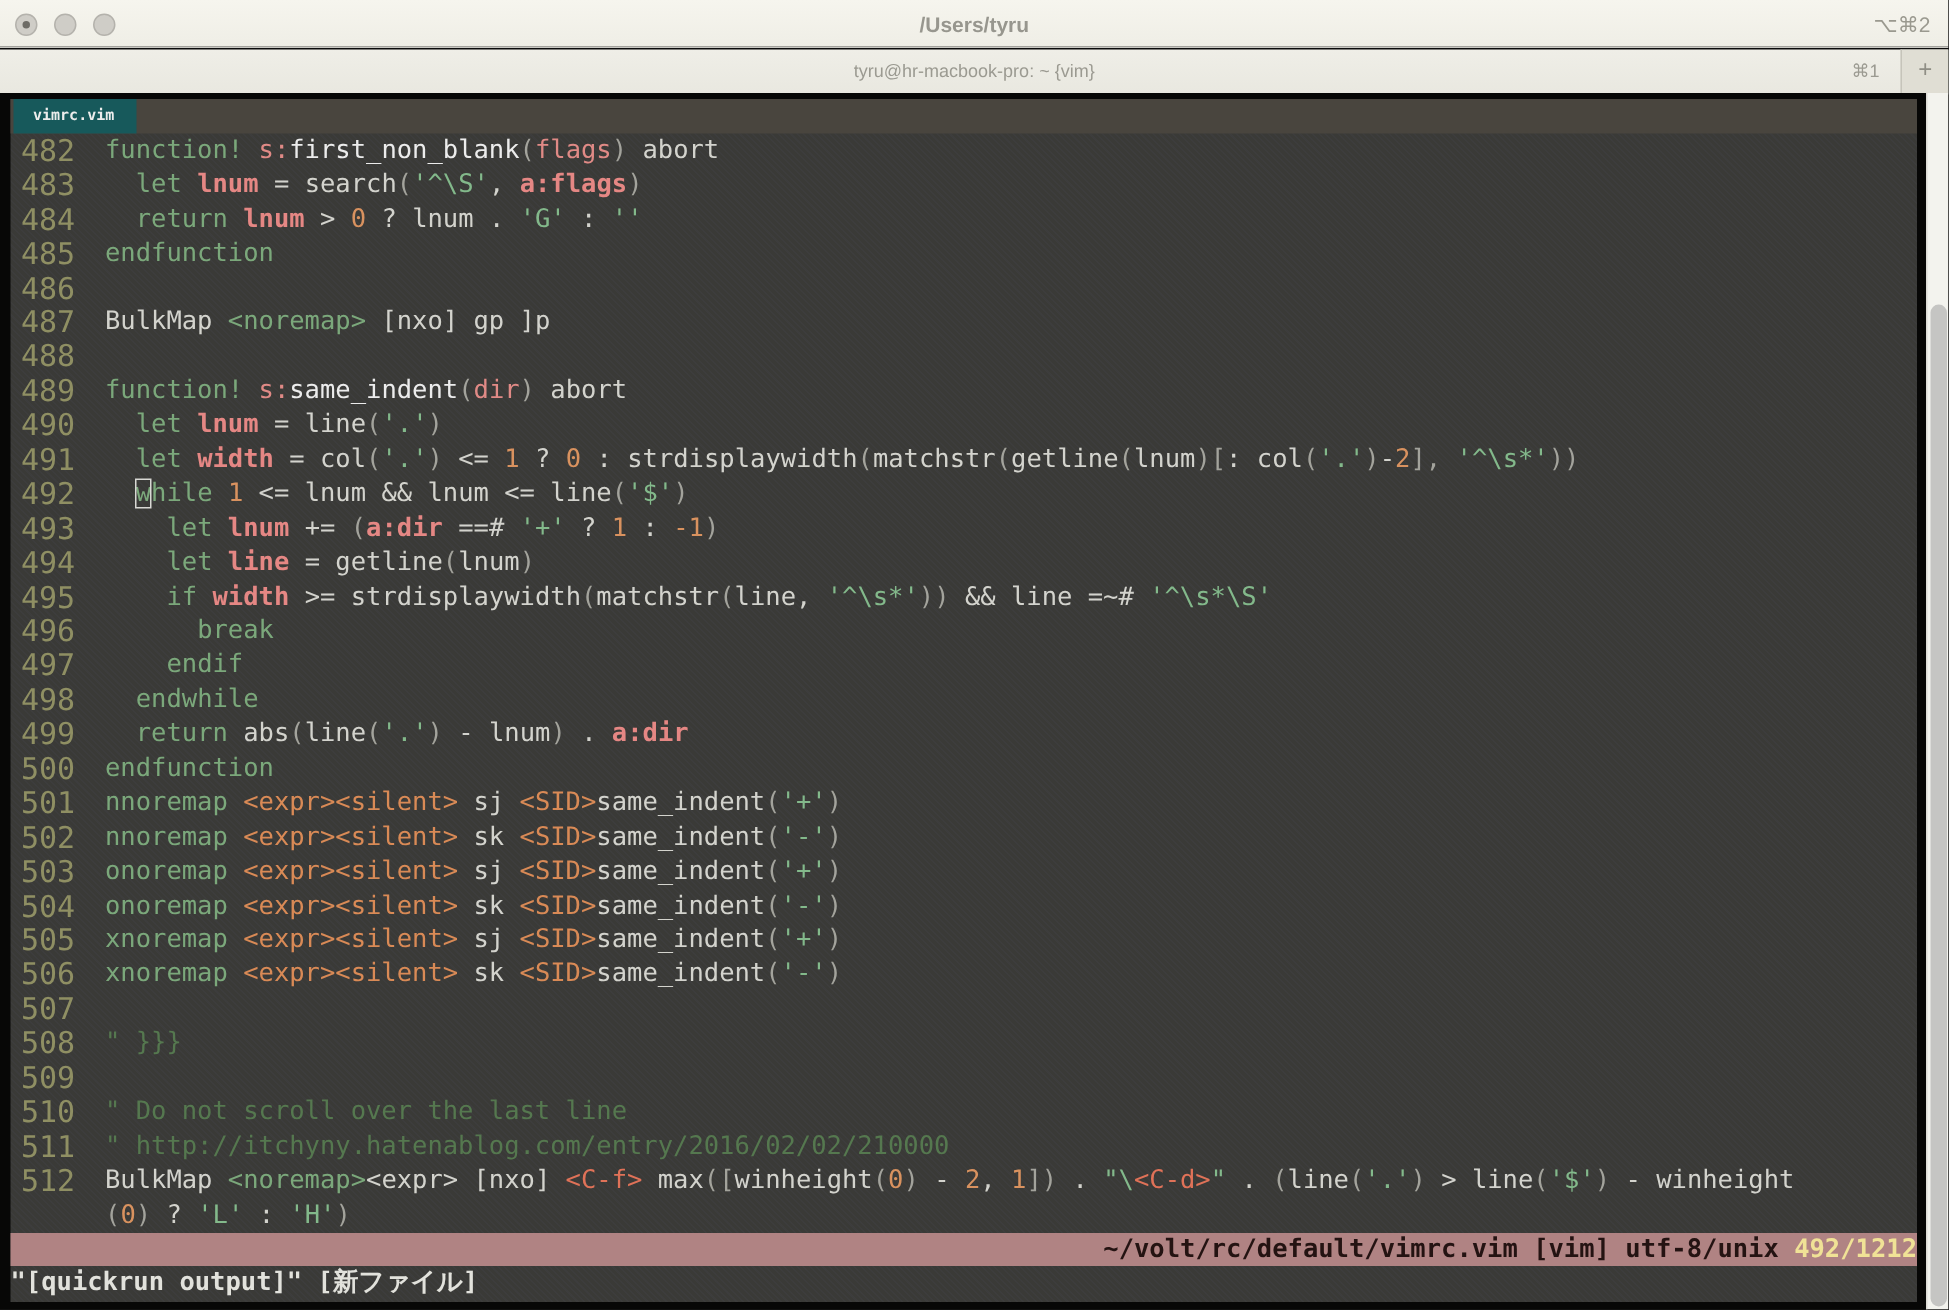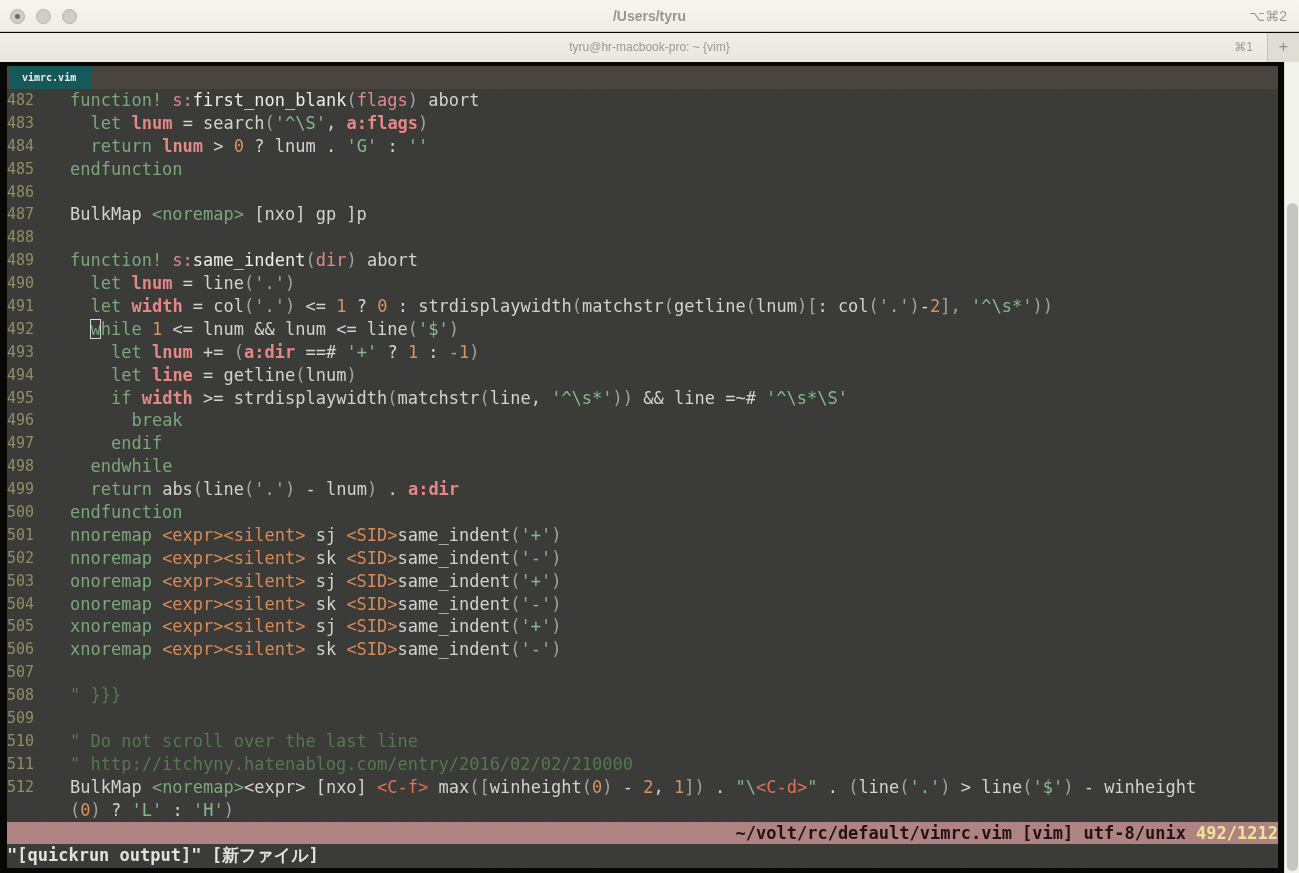--- a/index.html
+++ b/index.html
@@ -49,22 +49,22 @@
     background:#070706; padding:4px 6px 5px 7px;
   }
   .vim {
     width:100%; height:100%; background:#3a3a37; display:flex; flex-direction:column;
     font-family:"DejaVu Sans Mono","Liberation Mono",monospace;
     font-size:17px; color:#d3d3cd;
     background-image:repeating-linear-gradient(45deg, rgba(110,110,160,0.05) 0 1px, transparent 1px 3px);
   }
   .vrow { height:22.9px; line-height:22.9px; white-space:pre; display:flex; overflow:hidden; flex:none; }
   .lnum {
-    flex:none; width:63px; text-align:left; padding-right:13px;
-    color:#8f8f63; font-size:15px;
+    flex:none; width:63px; text-align:center; padding-right:13px;
+    color:#8f8f63; font-size:20px;
   }
   .lcode { flex:1 1 auto; white-space:pre; }
 
   .vtabline { height:23px; line-height:23px; background:#49453e; flex:none; display:flex; }
   .vtab {
     background:#17595b; color:#ededec; font-weight:bold; padding:0 15px 0 13px;
     margin-left:2px; font-size:10px;
   }
 
   .tok-kw  { color:#7ba87b; }

